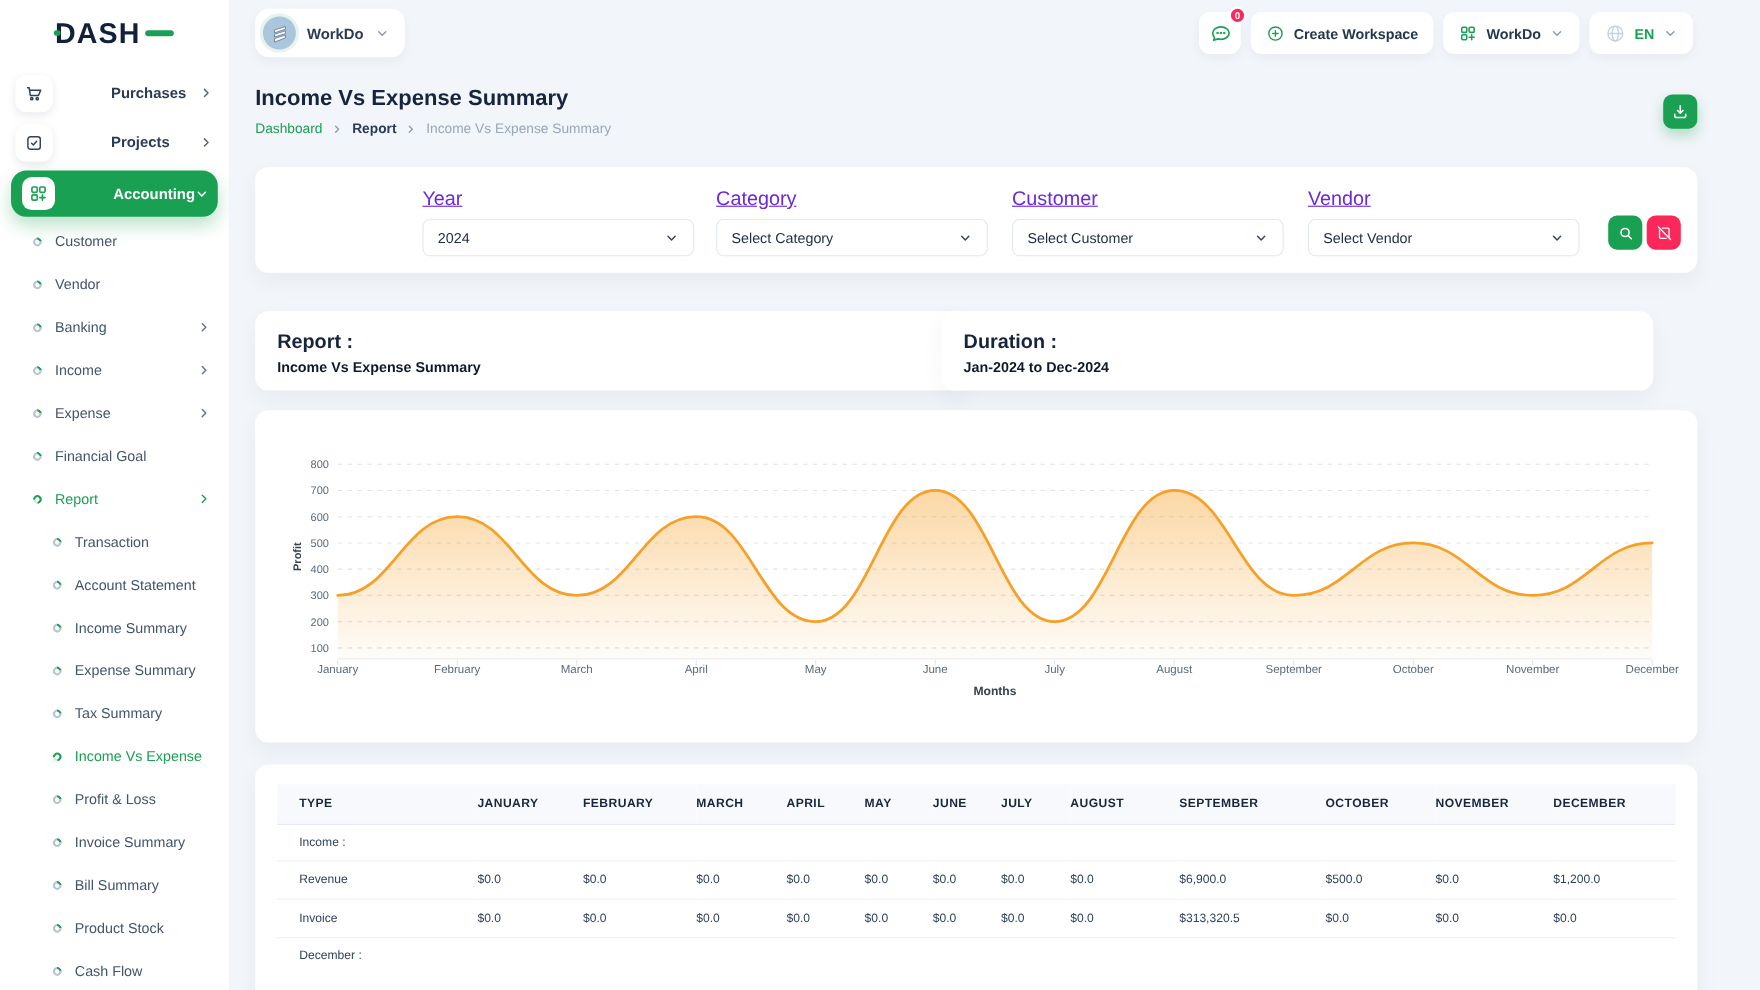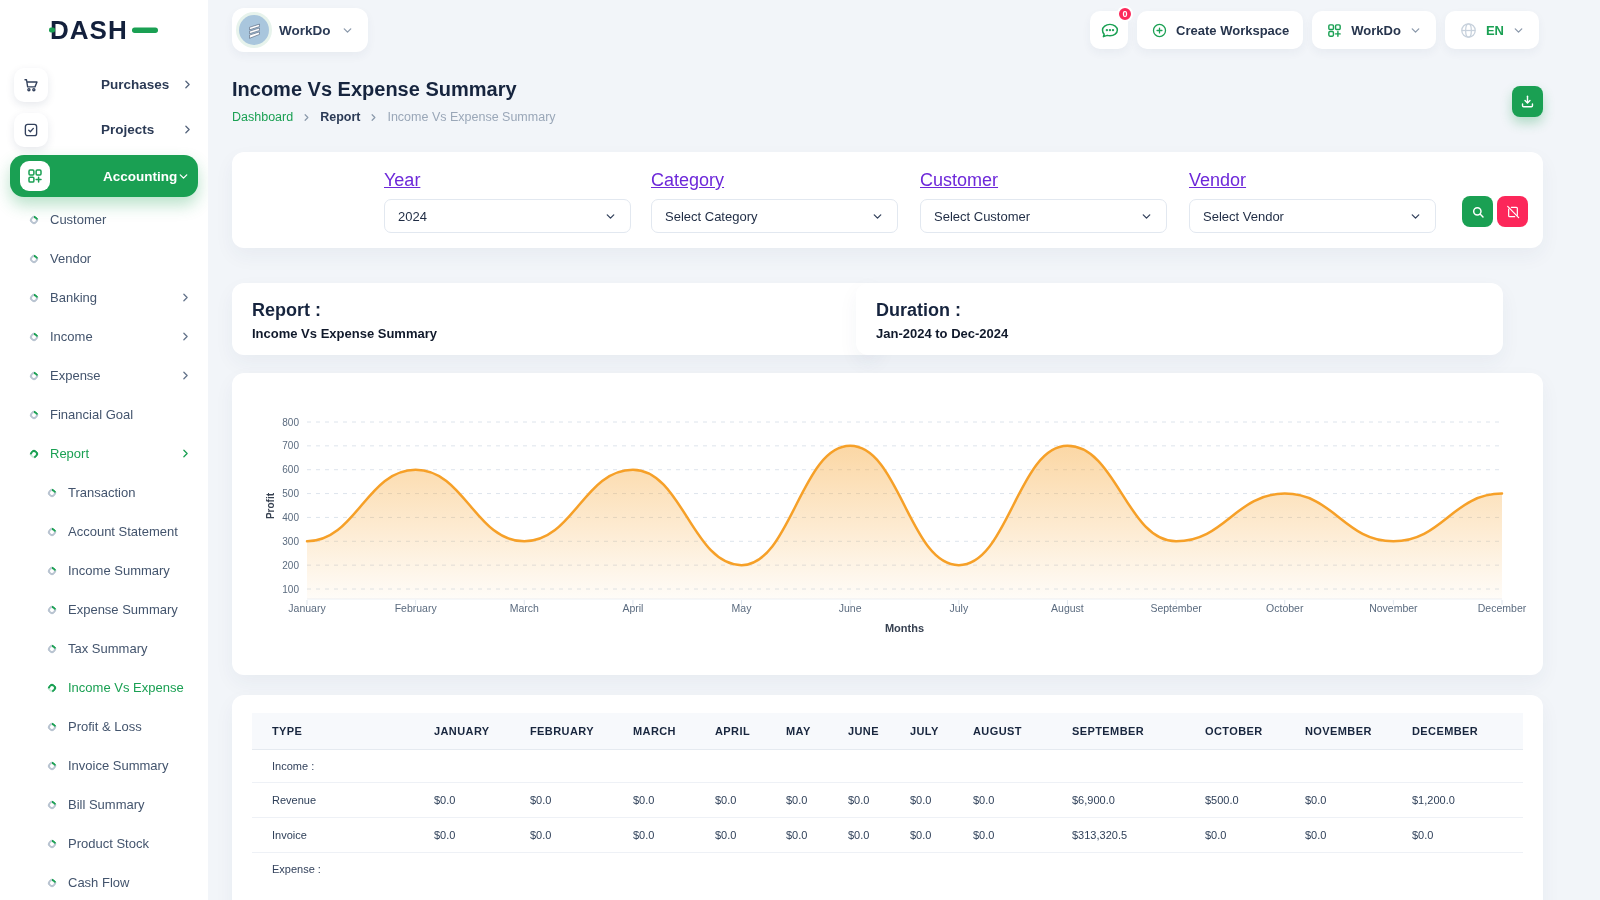--- a/index.html
+++ b/index.html
@@ -497,17 +497,17 @@
           <td>$0.0</td>
           <td>$0.0</td>
           <td>$0.0</td>
           <td>$0.0</td>
           <td>$313,320.5</td>
           <td>$0.0</td>
           <td>$0.0</td>
           <td>$0.0</td>
         </tr>
         <tr class="group-row">
-          <td colspan="13">Expense :</td>
+          <td colspan="13">December :</td>
         </tr>
       </tbody>
     </table>
 </section>
 
 </body></html>

